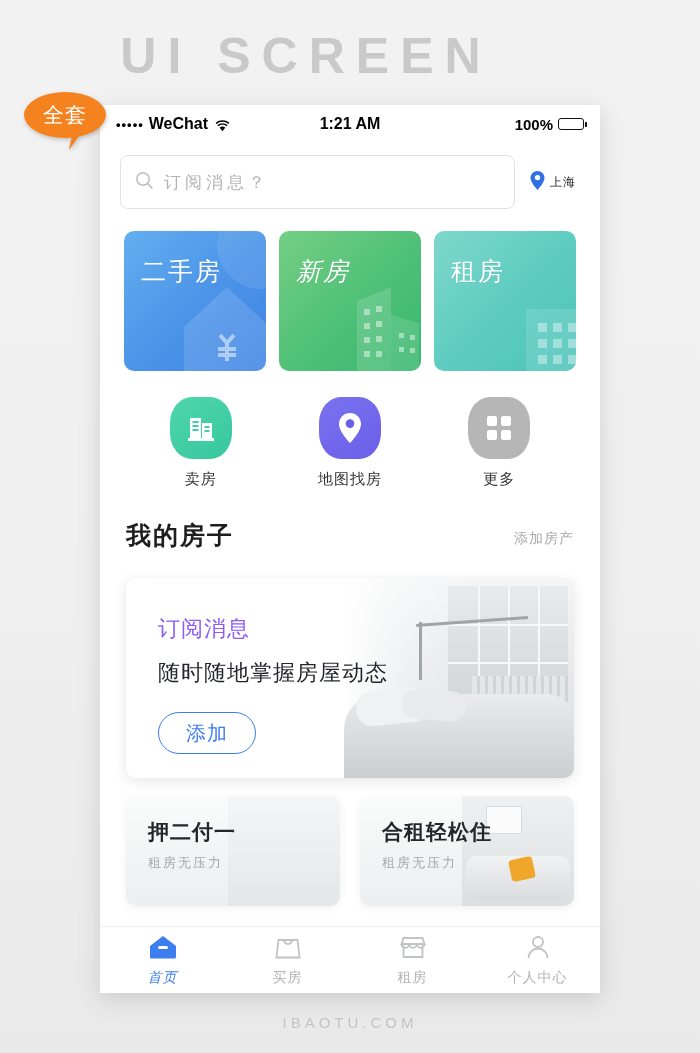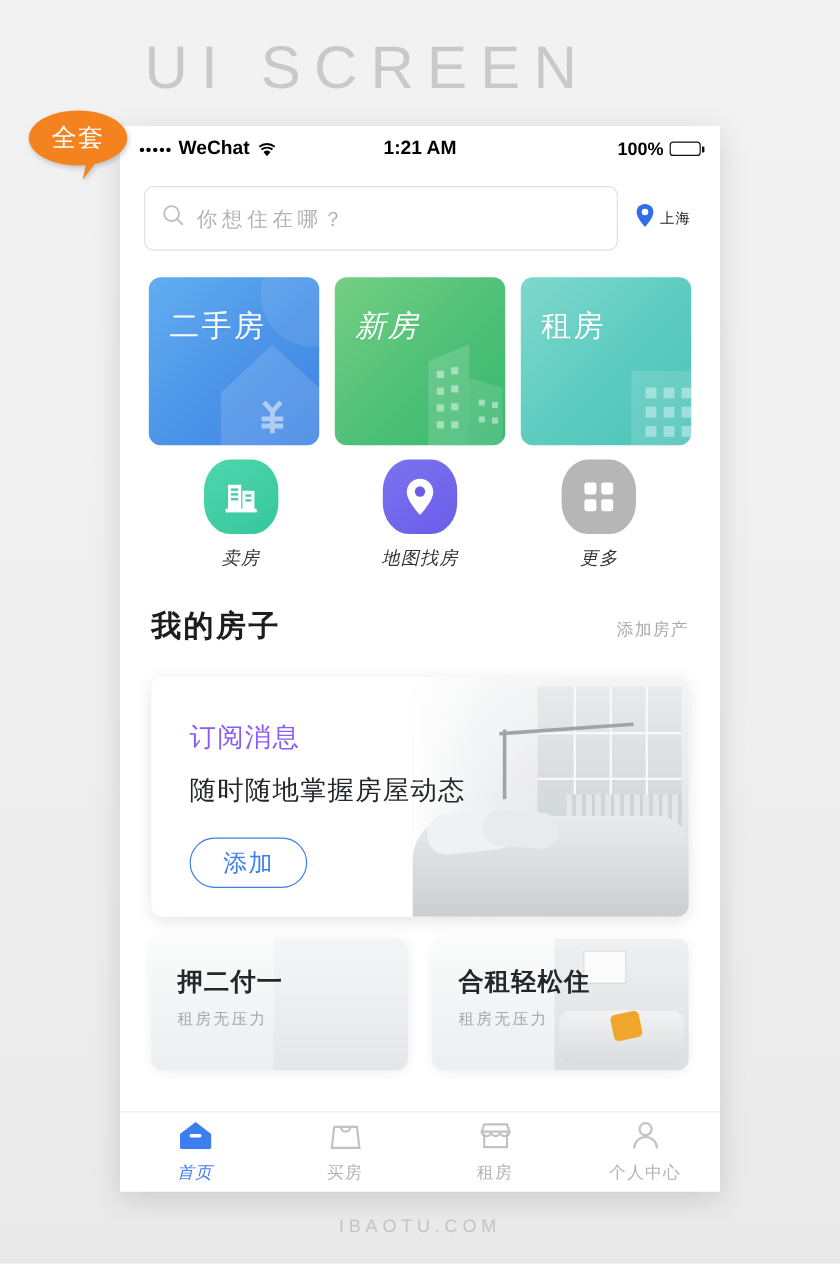--- a/index.html
+++ b/index.html
@@ -5,21 +5,21 @@
   html,body{margin:0;padding:0;}
   body{
     width:700px;height:1053px;overflow:hidden;
     background:linear-gradient(180deg,#f2f2f2 0%,#efefef 55%,#e9e9e9 100%);
     font-family:"Liberation Sans","DejaVu Sans",sans-serif;
     position:relative;
   }
   
   .page-title{
     position:absolute;top:26px;left:0;width:612px;text-align:center;
-    font-size:50px;letter-spacing:11px;color:#c9c9c9;font-weight:400;
+    font-size:50px;letter-spacing:11px;color:#c9c9c9;font-weight:700;
     line-height:60px;
   }
   .page-footer{
     position:absolute;bottom:22px;left:0;width:700px;text-align:center;
     font-size:15px;letter-spacing:4px;color:#c4c4c4;
   }
   
   .badge{
     position:absolute;left:24px;top:92px;width:82px;height:46px;z-index:40;
     filter:drop-shadow(1px 2px 2px rgba(0,0,0,.2));
@@ -77,21 +77,21 @@
   }
   .card .label{
     position:absolute;left:17px;top:24px;color:#fff;font-size:25px;letter-spacing:2px;
     z-index:3;text-shadow:0 1px 1px rgba(0,0,0,.06);
   }
   .card .deco{position:absolute;inset:0;z-index:1;}
   .c1{background:linear-gradient(135deg,#62aef0 0%,#4b93e8 55%,#3f84e4 100%);}
   .c2{background:linear-gradient(135deg,#74cf83 0%,#4ec077 55%,#38b76f 100%);font-style:italic;}
   .c3{background:linear-gradient(135deg,#7fd8cc 0%,#5ccbc0 55%,#4cc3ba 100%);}
   
-  .quick{display:flex;padding:12px 26px 0 26px;font-style:italic;}
+  .quick{display:flex;padding:26px 26px 0 26px;}
   .qitem{flex:1;display:flex;flex-direction:column;align-items:center;gap:11px;}
   .qicon{
     width:62px;height:62px;border-radius:22px/26px;
     display:flex;align-items:center;justify-content:center;
   }
   .q1{background:linear-gradient(145deg,#4fd6ad,#36c79c);}
   .q2{background:linear-gradient(145deg,#7b72f0,#6a5ee8);}
   .q3{background:linear-gradient(145deg,#36b9f5,#0aa5ee);}
   .q4{background:#b6b6b6;}
   .qlabel{font-size:15px;color:#333;letter-spacing:1px;}
@@ -217,21 +217,21 @@
   </div>
 
   <div class="searchrow">
     <div class="searchbox">
       <span>
         <svg width="19" height="19" viewBox="0 0 19 19">
             <circle cx="8" cy="8" r="6.2" stroke="#bdbdbd" stroke-width="1.5" fill="none"></circle>
             <line x1="12.6" y1="12.6" x2="17.4" y2="17.4" stroke="#bdbdbd" stroke-width="1.5"></line>
           </svg>
       </span>
-      <span class="search-ph">你想住在哪？</span>
+      <span class="search-ph">订阅消息？</span>
     </div>
     <div class="loc">
       <span>
         <svg width="17" height="21" viewBox="0 0 17 21">
             <path d="M8.5 1 C4.5 1 1.5 4 1.5 7.8 C1.5 12.6 8.5 20 8.5 20 C8.5 20 15.5 12.6 15.5 7.8 C15.5 4 12.5 1 8.5 1 Z" fill="#2f6fe8"></path>
             <circle cx="8.5" cy="7.6" r="2.7" fill="#fff"></circle>
           </svg>
       </span>
       <span class="loc-label">上海</span>
     </div>

